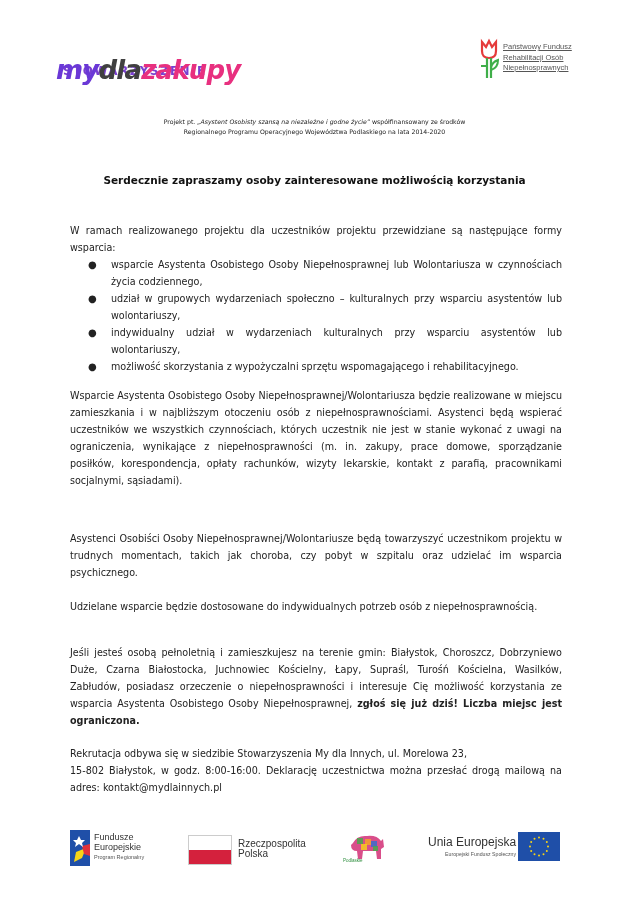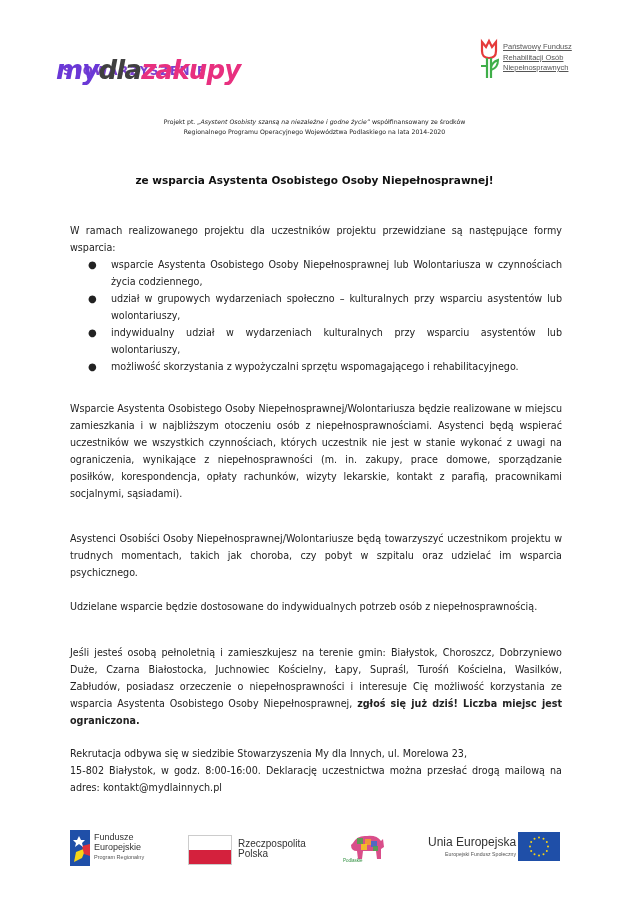--- a/index.html
+++ b/index.html
@@ -16,21 +16,21 @@
   .logo-right{left:478px;top:38px;}
   .pfron-text{position:absolute;left:25px;top:4px;font-size:7.5px;line-height:10.5px;color:#555;white-space:nowrap;font-family:"Liberation Sans",sans-serif;text-decoration:underline;}
   .project-note{left:0;width:629px;top:117px;text-align:center;font-size:6.2px;line-height:10px;color:#222;}
   .project-note i{font-style:italic;}
   .headline{left:0;width:629px;top:171px;text-align:center;font-size:10.5px;line-height:18px;font-weight:bold;color:#111;}
   .body{left:70px;width:492px;font-size:9.6px;line-height:17px;color:#222;text-align:justify;}
   .p1{top:222px;}
   .list{margin:0;padding:0;list-style:none;}
   .list li{position:relative;padding-left:41px;text-align:justify;}
   .list li .bullet{position:absolute;left:18px;top:0;font-size:10px;}
-  .p2{top:400px;}
+  .p2{top:387px;}
   .p3{top:530px;}
   .p4{top:598px;}
   .p5{top:644px;}
   .p6{top:745px;}
   .bold{font-weight:bold;}
   
   .footer{left:0;top:825px;width:533px;height:50px;}
   .fe-logo{position:absolute;left:70px;top:5px;}
   .fe-text{position:absolute;left:24px;top:2px;white-space:nowrap;font-family:"Liberation Sans",sans-serif;}
   .fe-text .t1{font-size:9px;line-height:10px;color:#333;}
@@ -70,21 +70,21 @@
     <div>Niepełnosprawnych</div>
   </div>
 </div>
 
 <div class="abs project-note">
   <div><span>Projekt pt. </span><i>„Asystent Osobisty szansą na niezależne i godne życie”</i><span> współfinansowany ze środków</span></div>
   <div>Regionalnego Programu Operacyjnego Województwa Podlaskiego na lata 2014-2020</div>
 </div>
 
 <div class="abs headline">
-  <div>ze wsparcia Asystenta Osobistego Osoby Niepełnosprawnej!</div>
+  <div>Serdecznie zapraszamy osoby zainteresowane możliwością korzystania</div>
 </div>
 
 <div class="abs body p1">
   <div>W ramach realizowanego projektu dla uczestników projektu przewidziane są następujące formy wsparcia:</div>
   <ul class="list">
     <li><span class="bullet">●</span><span>wsparcie Asystenta Osobistego Osoby Niepełnosprawnej lub Wolontariusza w czynnościach życia codziennego,</span></li>
     <li><span class="bullet">●</span><span>udział w grupowych wydarzeniach społeczno – kulturalnych przy wsparciu asystentów lub wolontariuszy,</span></li>
     <li><span class="bullet">●</span><span>indywidualny udział w wydarzeniach kulturalnych przy wsparciu asystentów lub wolontariuszy,</span></li>
     <li><span class="bullet">●</span><span>możliwość skorzystania z wypożyczalni sprzętu wspomagającego i rehabilitacyjnego.</span></li>
   </ul>

